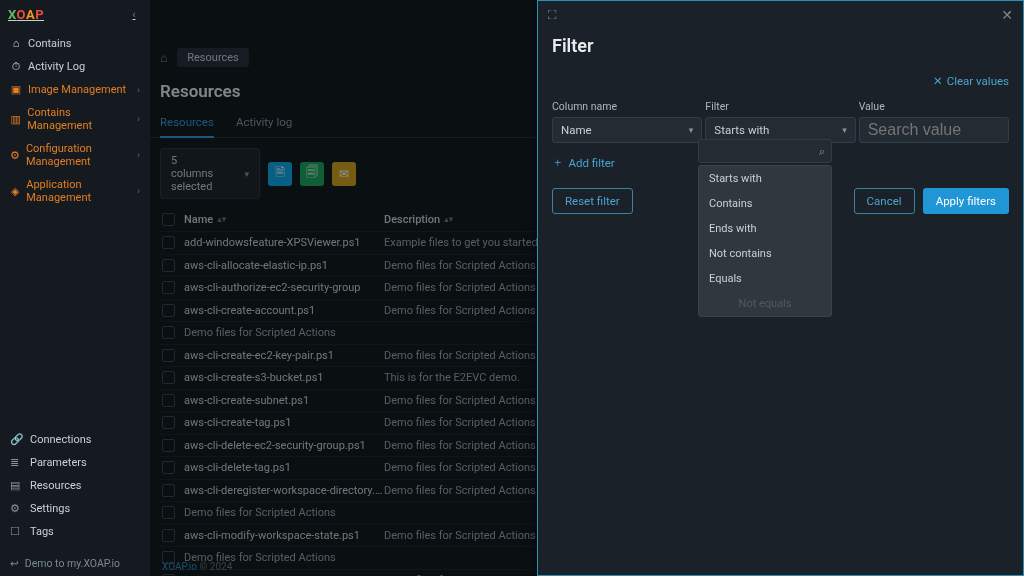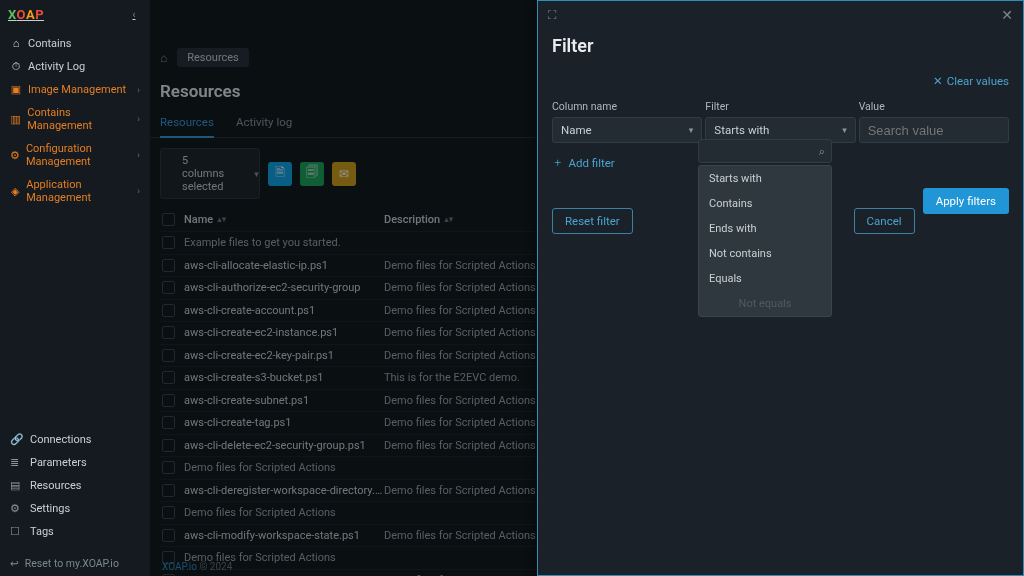--- a/index.html
+++ b/index.html
@@ -28,21 +28,21 @@
   .topbar { height:30px; }
   .breadcrumb { display:flex; align-items:center; gap:10px; padding:0 10px; margin-top:18px;}
   .breadcrumb .home { color:#8a949c; cursor:pointer; font-size:12px;}
   .crumb { background:#252c33; padding:3px 10px; border-radius:3px; font-size:11px; color:#c9d1d5; cursor:pointer;}
   h1.page-title { font-size:17px; font-weight:600; color:#e8ecef; padding:14px 10px 8px 10px;}
   .tabs { display:flex; gap:22px; padding:0 10px; border-bottom:1px solid #252c33;}
   .tab { padding:6px 0 8px 0; font-size:11.5px; color:#8a949c; cursor:pointer; position:relative;}
   .tab.active { color:#3498db; }
   .tab.active::after { content:""; position:absolute; left:0; right:0; bottom:-1px; height:2px; background:#3498db;}
   .toolbar { display:flex; align-items:center; gap:8px; padding:10px 10px 8px 10px;}
-  .col-sel { background:#1a2127; border:1px solid #2b343b; border-radius:3px; padding:5px 21px; font-size:11px; color:#c9d1d5; display:flex; align-items:center; gap:30px; cursor:pointer; width:100px; justify-content:space-between;}
+  .col-sel { background:#1a2127; border:1px solid #2b343b; border-radius:3px; padding:5px 10px; font-size:11px; color:#c9d1d5; display:flex; align-items:center; gap:30px; cursor:pointer; width:100px; justify-content:space-between;}
   .col-sel .chev { font-size:9px; color:#8a949c;}
   .sq-btn { width:24px; height:24px; border-radius:3px; display:flex; align-items:center; justify-content:center; cursor:pointer; font-size:12px;}
   .sq-blue { background:#0ea5e9; color:#fff;}
   .sq-green { background:#1aa558; color:#fff;}
   .sq-amber { background:#d4a017; color:#fff;}
 
   .table-wrap { flex:1; overflow:hidden; padding:0 10px 0 10px;}
   .thead { display:grid; grid-template-columns:24px 200px 1fr; align-items:center; height:24px; color:#c9d1d5; font-size:11px; font-weight:500;}
   .thead .hcell { display:flex; align-items:center; gap:4px;}
   .sort-icn { font-size:9px; color:#6a737b; display:flex; flex-direction:column; line-height:5px;}
@@ -60,27 +60,27 @@
   .panel-top { height:28px; display:flex; align-items:center; justify-content:space-between; padding:0 10px;}
   .panel-top .lft { color:#7a8890; cursor:pointer; font-size:12px;}
   .panel-top .cls { color:#7a8890; cursor:pointer; font-size:14px;}
   .panel-title { font-size:18px; font-weight:600; color:#e8ecef; padding:6px 14px 4px 14px;}
   .clear-row { display:flex; justify-content:flex-end; padding:14px 14px 4px 14px;}
   .clear-link { color:#4aa3d0; font-size:11.5px; cursor:pointer; display:flex; align-items:center; gap:4px;}
   .form-row { display:flex; gap:3px; padding:8px 14px 2px 14px;}
   .form-col { flex:1; display:flex; flex-direction:column; gap:4px; }
   .form-col .lbl { font-size:10.5px; color:#aeb6bc;}
   .form-ctrl { height:26px; background:#232b33; border:1px solid #323c45; border-radius:3px; display:flex; align-items:center; padding:0 8px; font-size:11.5px; color:#c9d1d5; cursor:pointer; justify-content:space-between;}
-  .form-ctrl input { background:transparent; border:none; outline:none; color:#c9d1d5; font-size:13px; width:100%;}
+  .form-ctrl input { background:transparent; border:none; outline:none; color:#c9d1d5; font-size:16px; width:100%;}
   .form-ctrl .chev { font-size:9px; color:#8a949c;}
   .add-filter-row { padding:10px 14px 0 14px;}
   .add-filter { color:#4aa3d0; font-size:11.5px; cursor:pointer; display:flex; align-items:center; gap:5px;}
   .btn-row { display:flex; align-items:center; justify-content:space-between; padding:18px 14px 0 14px;}
   .btn { height:26px; padding:0 12px; border-radius:3px; font-size:11.5px; display:flex; align-items:center; justify-content:center; cursor:pointer; border:1px solid transparent;}
-  .btn-outline { border-color:#3a82a5; color:#4aa3d0; background:transparent;margin-top:20px;}
+  .btn-outline { border-color:#3a82a5; color:#4aa3d0; background:transparent;}
   .btn-primary { background:#2196d6; color:#fff;}
   .btn-group-right { display:flex; gap:8px;}
 
   
   .dd-wrap { position:absolute; left:160px; top:138px; width:134px; z-index:20;}
   .dd-search { height:24px; background:#232b33; border:1px solid #323c45; border-radius:3px; display:flex; align-items:center; padding:0 6px; margin-bottom:2px;}
   .dd-search input { background:transparent; border:none; outline:none; color:#c9d1d5; font-size:11px; width:100%;}
   .dd-search .srch-icn { font-size:11px; color:#8a949c;}
   .dd-list { background:#30383f; border:1px solid #3a444c; border-radius:3px; overflow:hidden;}
   .dd-item { padding:6px 10px; font-size:11px; color:#c9d1d5; cursor:pointer;}
@@ -145,21 +145,21 @@
         <span class="icn">⚙</span>
         <span>Settings</span>
       </div>
       <div class="nav-bottom-item">
         <span class="icn">☐</span>
         <span>Tags</span>
       </div>
     </div>
   <div class="back-link">
     <span>↩</span>
-    <span>Reset to my.XOAP.io</span>
+    <span>Demo to my.XOAP.io</span>
   </div>
 </div>
 
 <div class="main">
   <div class="topbar"></div>
   <div class="breadcrumb">
     <span class="home">⌂</span>
     <span class="crumb">Resources</span>
   </div>
   <h1 class="page-title">Resources</h1>
@@ -194,20 +194,21 @@
       <div class="hcell">
         <span>Description</span>
         <span class="sort-icn">▴▾</span>
       </div>
     </div>
     <div class="tbody" id="tbody">
         <div class="trow">
           <div>
             <div class="chk"></div>
           </div>
+          <div class="cell">add-windowsfeature-XPSViewer.ps1</div>
           <div class="cell desc">Example files to get you started.</div>
         </div>
         <div class="trow">
           <div>
             <div class="chk"></div>
           </div>
           <div class="cell">aws-cli-allocate-elastic-ip.ps1</div>
           <div class="cell desc">Demo files for Scripted Actions</div>
         </div>
         <div class="trow">
@@ -221,21 +222,20 @@
           <div>
             <div class="chk"></div>
           </div>
           <div class="cell">aws-cli-create-account.ps1</div>
           <div class="cell desc">Demo files for Scripted Actions</div>
         </div>
         <div class="trow">
           <div>
             <div class="chk"></div>
           </div>
-          <div class="cell">aws-cli-create-ec2-instance.ps1</div>
           <div class="cell desc">Demo files for Scripted Actions</div>
         </div>
         <div class="trow">
           <div>
             <div class="chk"></div>
           </div>
           <div class="cell">aws-cli-create-ec2-key-pair.ps1</div>
           <div class="cell desc">Demo files for Scripted Actions</div>
         </div>
         <div class="trow">
@@ -263,20 +263,21 @@
           <div>
             <div class="chk"></div>
           </div>
           <div class="cell">aws-cli-delete-ec2-security-group.ps1</div>
           <div class="cell desc">Demo files for Scripted Actions</div>
         </div>
         <div class="trow">
           <div>
             <div class="chk"></div>
           </div>
+          <div class="cell">aws-cli-delete-tag.ps1</div>
           <div class="cell desc">Demo files for Scripted Actions</div>
         </div>
         <div class="trow">
           <div>
             <div class="chk"></div>
           </div>
           <div class="cell">aws-cli-deregister-workspace-directory.ps1</div>
           <div class="cell desc">Demo files for Scripted Actions</div>
         </div>
         <div class="trow">

